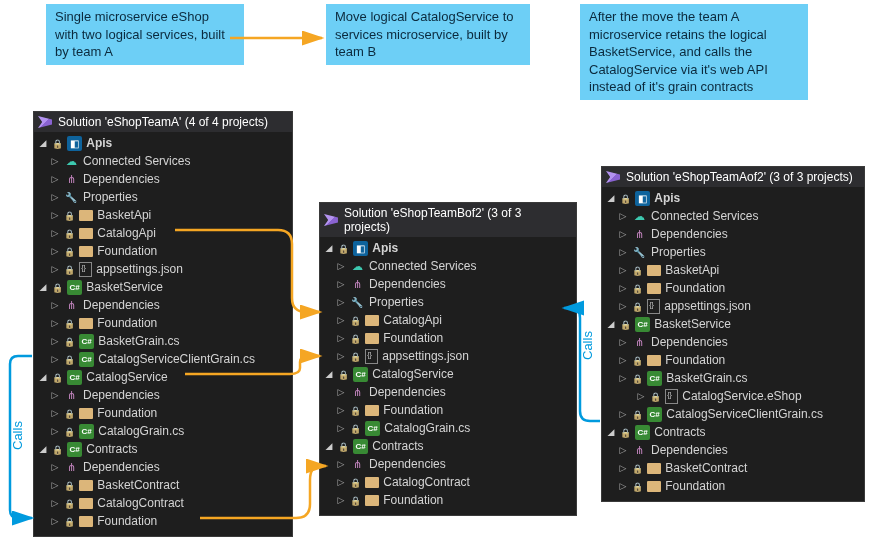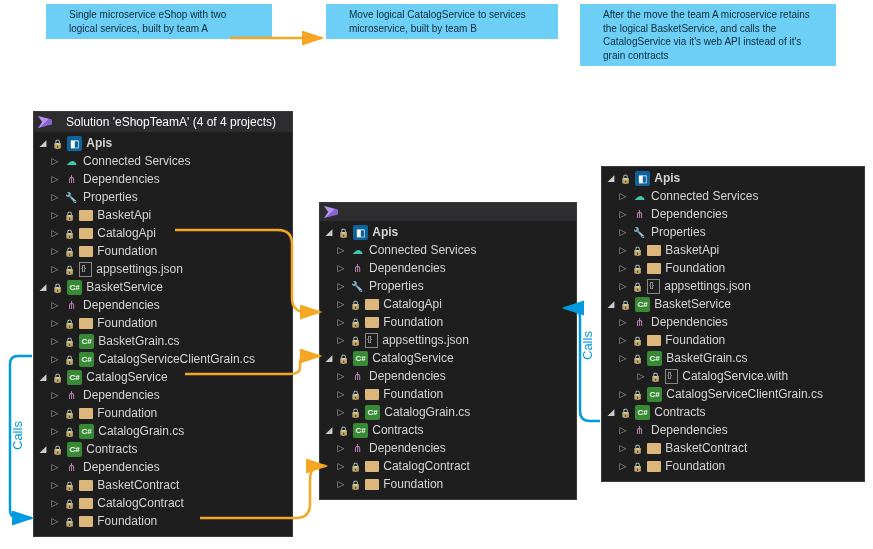--- a/index.html
+++ b/index.html
@@ -11,38 +11,38 @@
     color: #d4d4d4;
     position: relative;
     width: 873px;
     height: 549px;
     box-sizing: border-box;
   }
   .annot {
     position: absolute;
     background: #6dcff6;
     color: #0b2a3d;
-    padding: 4px 23px;
-    font-size: 10px;
+    padding: 4px 9px;
+    font-size: 13px;
     line-height: 1.35;
   }
   .solution {
     position: absolute;
     background: #1e1e1e;
     border: 1px solid #3a3a3a;
     color: #d4d4d4;
     padding-bottom: 4px;
   }
   .sol-header {
     background: #2d2d30;
     color: #fff;
     padding: 3px 6px 3px 4px;
     display: flex;
     align-items: center;
-    gap: 14px;
+    gap: 6px;
     font-size: 12px;
   }
   .sol-header .vs {
     width: 14px; height: 12px;
     background: linear-gradient(135deg,#b392f0 0 50%,#8a63d2 50% 100%);
     clip-path: polygon(0 0,100% 30%,100% 70%,0 100%,30% 50%);
   }
   .tree { padding: 2px 4px 2px 2px; }
   .node {
     display: flex;
@@ -215,20 +215,21 @@
         <span class="lock"></span>
         <span class="ico ico-folder"></span>
         <span>Foundation</span>
       </div>
     </div>
 </div>
 
 <div class="solution" id="solB" style="left:319px;top:202px;width:256px">
   <div class="sol-header">
     <span class="vs"></span>
+    <span>Solution 'eShopTeamBof2' (3 of 3 projects)</span>
   </div>
   <div class="tree">
       <div class="node d0">
         <span class="chev open"></span>
         <span class="lock"></span>
         <span class="ico ico-proj"></span>
         <span style="font-weight: bold;">Apis</span>
       </div>
       <div class="node d1">
         <span class="chev closed"></span>
@@ -306,20 +307,24 @@
       <div class="node d1">
         <span class="chev closed"></span>
         <span class="lock"></span>
         <span class="ico ico-folder"></span>
         <span>Foundation</span>
       </div>
     </div>
 </div>
 
 <div class="solution" id="solC" style="left:601px;top:166px;width:262px">
+  <div class="sol-header">
+    <span class="vs"></span>
+    <span>Solution 'eShopTeamAof2' (3 of 3 projects)</span>
+  </div>
   <div class="tree">
       <div class="node d0">
         <span class="chev open"></span>
         <span class="lock"></span>
         <span class="ico ico-proj"></span>
         <span style="font-weight: bold;">Apis</span>
       </div>
       <div class="node d1">
         <span class="chev closed"></span>
         <span class="ico ico-conn"></span>
@@ -373,21 +378,21 @@
       <div class="node d1">
         <span class="chev closed"></span>
         <span class="lock"></span>
         <span class="ico ico-cs"></span>
         <span>BasketGrain.cs</span>
       </div>
       <div class="node d2">
         <span class="chev closed"></span>
         <span class="lock"></span>
         <span class="ico ico-json"></span>
-        <span>CatalogService.with</span>
+        <span>CatalogService.eShop</span>
       </div>
       <div class="node d1">
         <span class="chev closed"></span>
         <span class="lock"></span>
         <span class="ico ico-cs"></span>
         <span>CatalogServiceClientGrain.cs</span>
       </div>
       <div class="node d0">
         <span class="chev open"></span>
         <span class="lock"></span>

